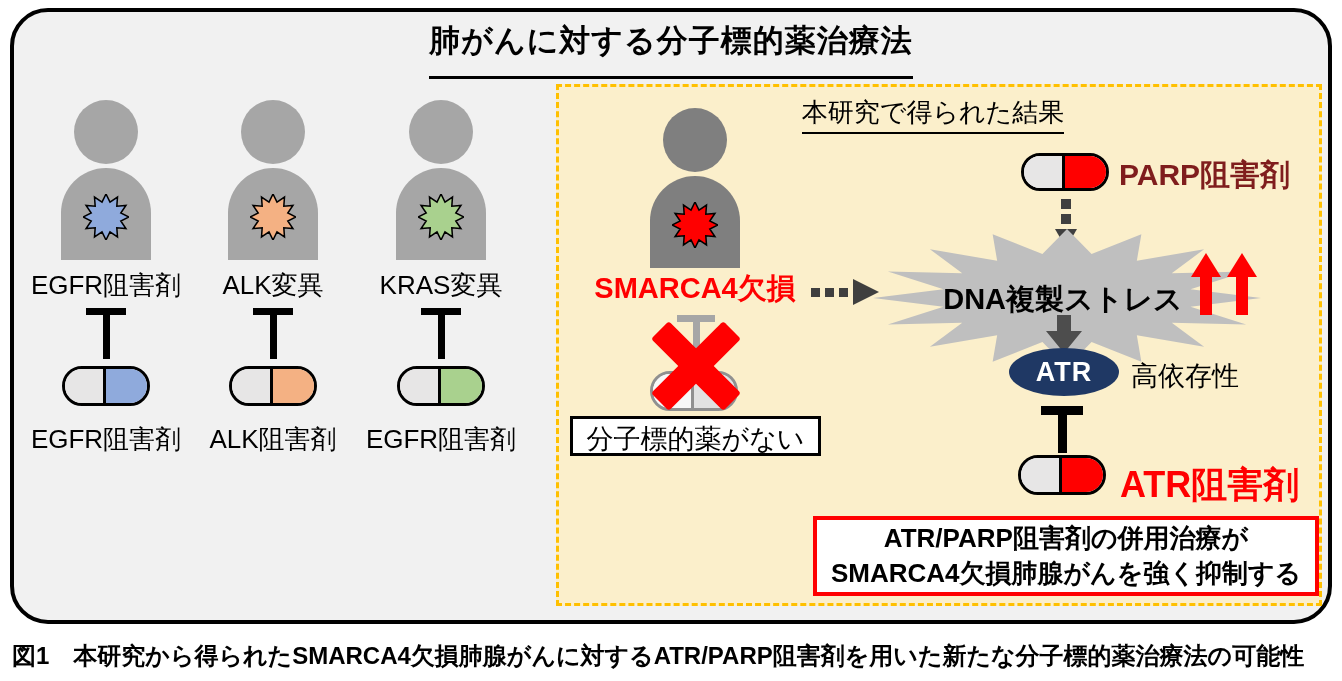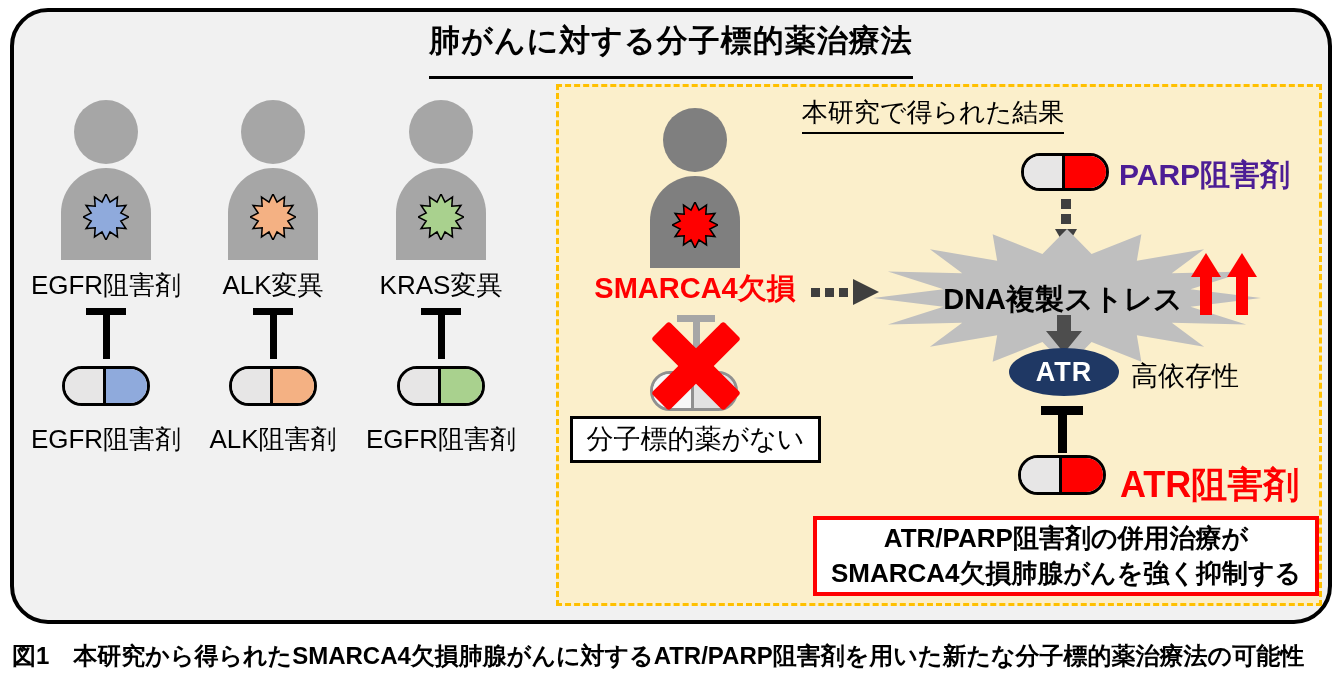--- a/index.html
+++ b/index.html
@@ -66,21 +66,21 @@
   .gray-t .t-stem{ background:#A6A6A6; width:7px; height:46px; }
   .gray-t { position:absolute; left:0; top:228px; width:274px; }
   .ghost-pill { top:284px; left:91px; border-color:#909090; background:#F2F2F2; }
   .ghost-pill .pill-left { background:#F7F7F7; border-right:3px solid #909090; }
   .ghost-pill .pill-right{ background:#E2E2E2; }
   .red-x { position:absolute; left:94px; top:236px; width:86px; height:86px; }
   .red-x .x-bar { position:absolute; left:50%; top:50%; width:102px; height:25px; background:#FF0000; border-radius:3px; }
   .red-x .x1 { transform:translate(-50%,-50%) rotate(45deg); }
   .red-x .x2 { transform:translate(-50%,-50%) rotate(-45deg); }
 
-  .no-drug-box { position:absolute; left:11px; top:329px; width:251px; height:47px;
+  .no-drug-box { position:absolute; left:11px; top:329px; width:251px; height:40px;
                  background:#fff; border:3px solid #000; text-align:center;
                  font-size:27px; line-height:41px; color:#000; white-space:nowrap; }
 
   
   .parp-pill { top:66px; left:462px; height:38px; }
   .parp-label { position:absolute; left:560px; top:68px; font-size:30px; font-weight:bold; white-space:nowrap; }
 
   
   .dash-arrow-down { position:absolute; left:496px; top:112px; width:22px; height:50px; }
   .dash-arrow-down .sq { position:absolute; left:6px; width:10px; height:10px; background:#3F3F3F; }
@@ -224,21 +224,21 @@
       <div class="x-bar x1"></div>
         <div class="x-bar x2"></div>
     </div>
 
     <div class="no-drug-box">分子標的薬がない</div>
 
     <div class="pill parp-pill">
       <div class="pill-half pill-left"></div>
       <div class="pill-half pill-right" style="background: rgb(255, 0, 0);"></div>
     </div>
-    <div class="parp-label" style="color: #4c1d95;">PARP阻害剤</div>
+    <div class="parp-label" style="color: #7f1d1d;">PARP阻害剤</div>
 
     <div class="dash-arrow-down">
       <div class="sq sq1"></div>
         <div class="sq sq2"></div>
         <div class="tri"></div>
     </div>
 
     <svg class="stress-burst" viewBox="0 0 60 60" preserveAspectRatio="none">
       <polygon points="30,0 33.8,10.9 41.5,2.3 40.8,13.8 51.2,8.8 46.2,19.2 57.7,18.5 49.1,26.2 60,30 49.1,33.8 57.7,41.5 46.2,40.8 51.2,51.2 40.8,46.2 41.5,57.7 33.8,49.1 30,60 26.2,49.1 18.5,57.7 19.2,46.2 8.8,51.2 13.8,40.8 2.3,41.5 10.9,33.8 0,30 10.9,26.2 2.3,18.5 13.8,19.2 8.8,8.8 19.2,13.8 18.5,2.3 26.2,10.9" fill="#BFBFBF"></polygon>
     </svg>

